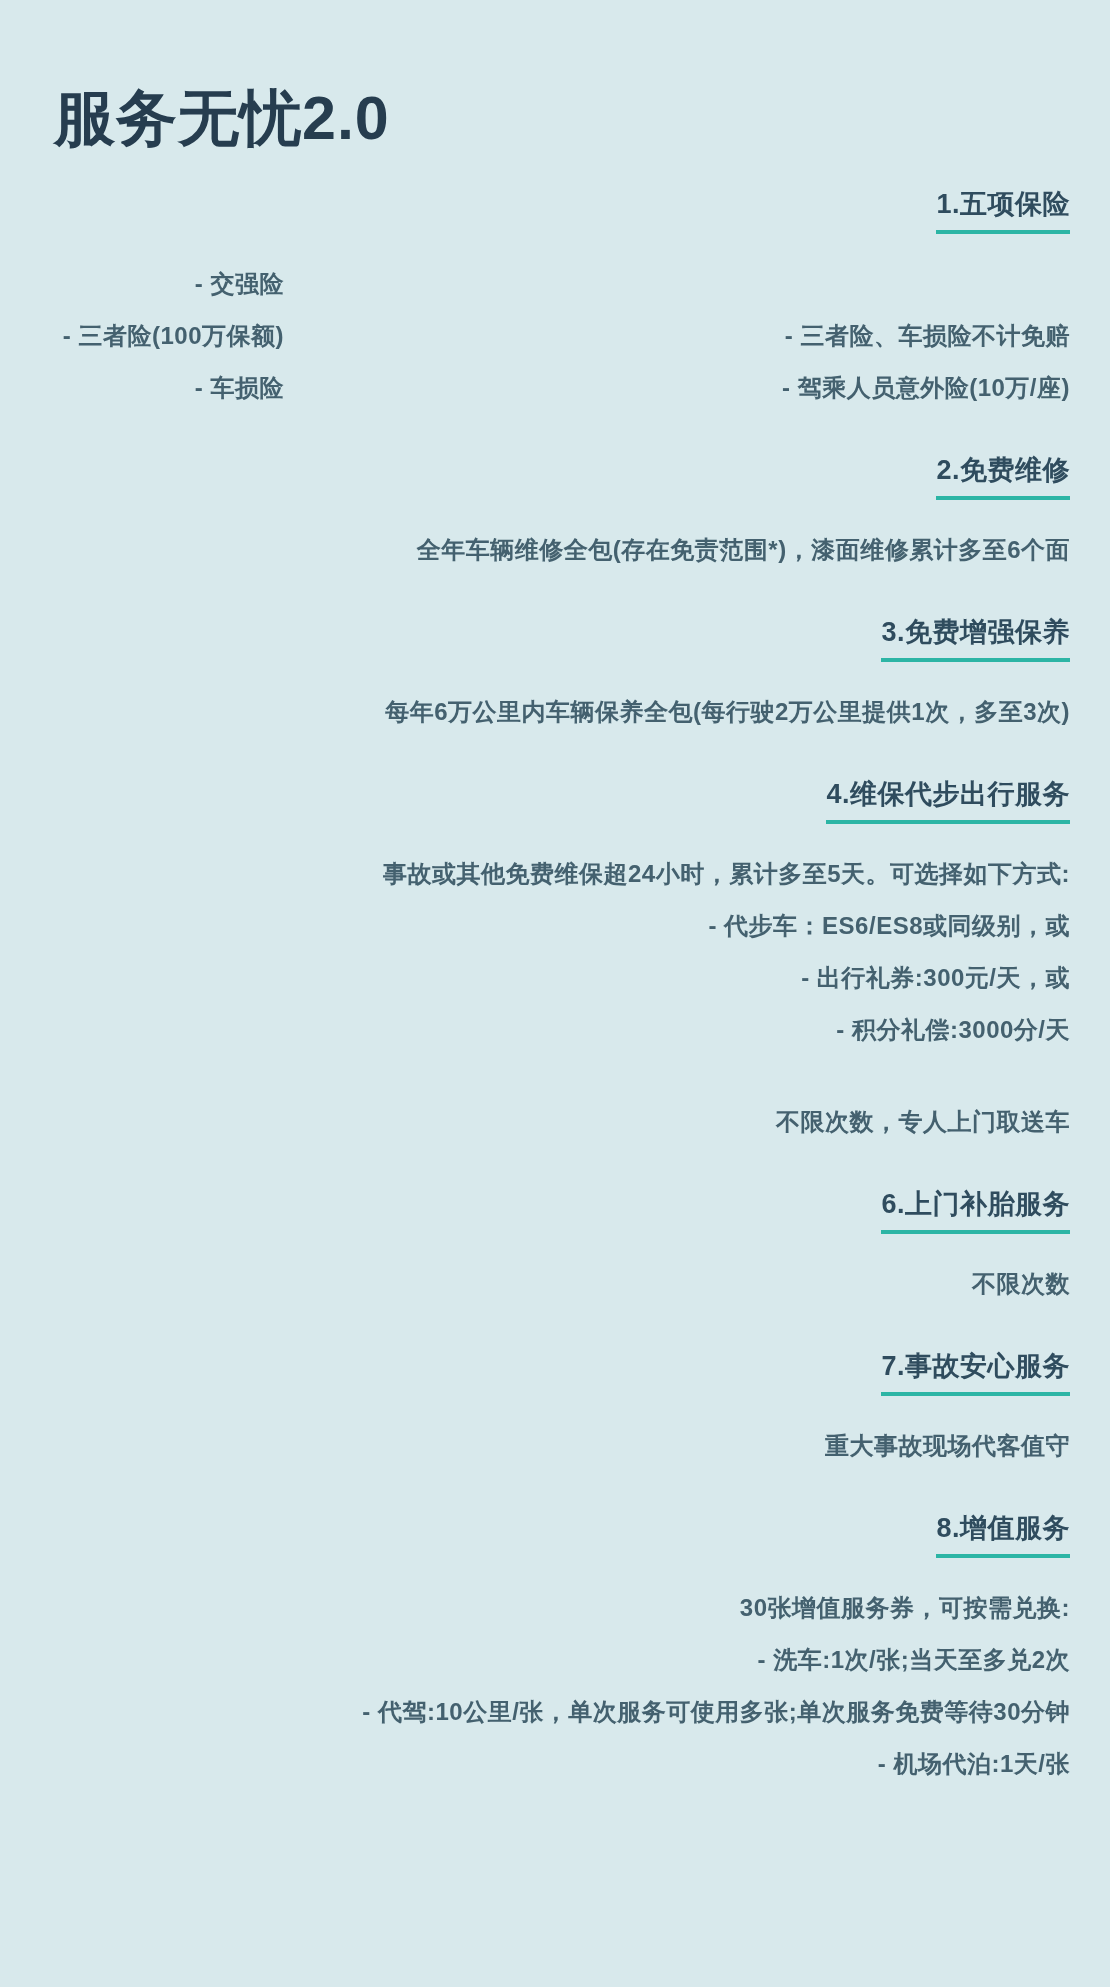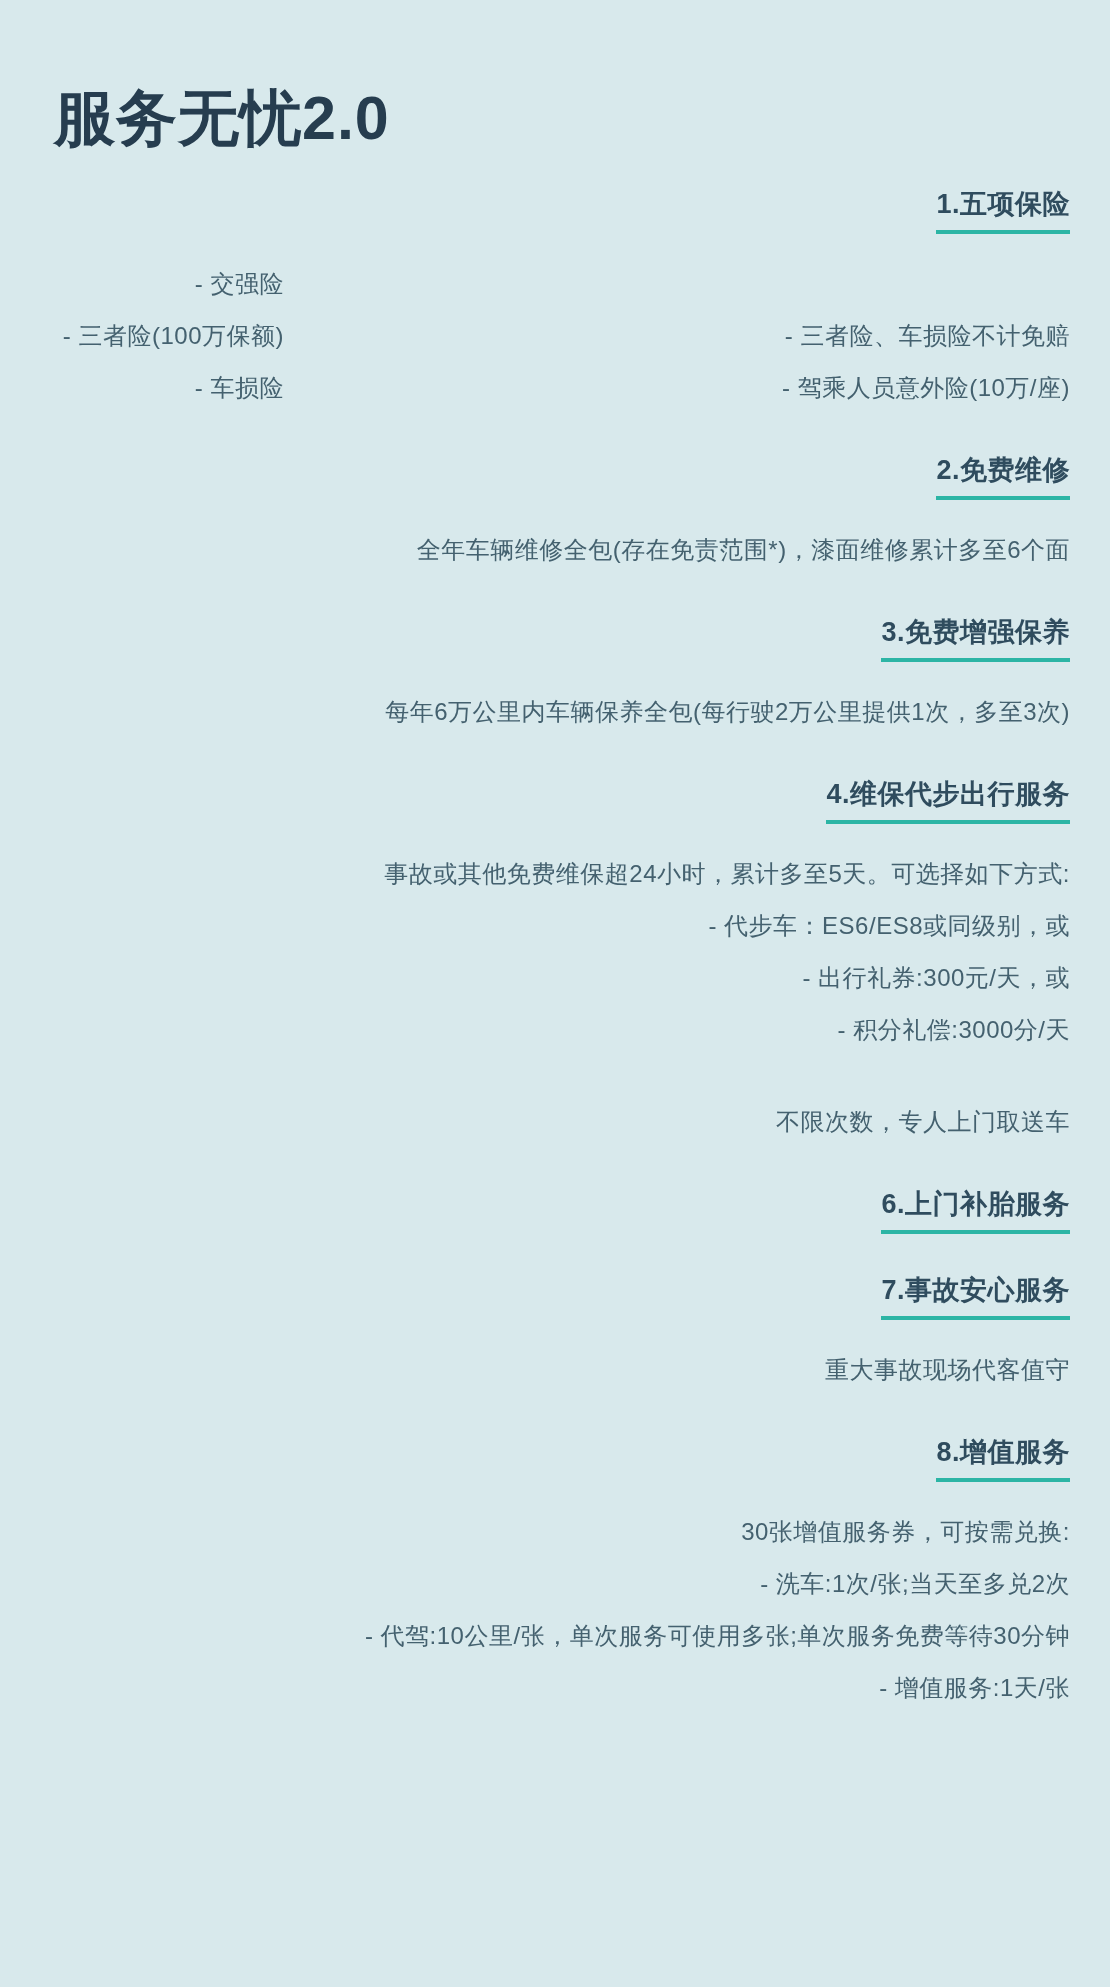--- a/index.html
+++ b/index.html
@@ -25,21 +25,21 @@
   }
   .section{margin-top:40px;text-align:right;}
   .heading-wrap{margin:0;}
   .heading{
     display:inline-block;
     font-size:27px;line-height:32px;font-weight:bold;
     color:var(--heading_color);letter-spacing:0.5px;
     padding-bottom:10px;
     border-bottom:4px solid var(--underline_color);
   }
-  .section-body{margin-top:24px;}
+  .section-body{margin-top:24px;font-weight:bold;}
   .line{
     font-size:24px;line-height:52px;
     letter-spacing:0.5px;
     white-space:nowrap;
   }
   .cols{display:grid;grid-template-columns:230px 1fr;}
 </style>
 </head>
 <body>
 
@@ -94,36 +94,39 @@
   <div class="section">
     <div class="section-body">
       <div class="line">不限次数，专人上门取送车</div>
     </div>
   </div>
 
   <div class="section">
     <div class="heading-wrap">
       <span class="heading">6.上门补胎服务</span>
     </div>
+    <div class="section-body">
+      <div class="line">不限次数</div>
+    </div>
   </div>
 
   <div class="section">
     <div class="heading-wrap">
       <span class="heading">7.事故安心服务</span>
     </div>
     <div class="section-body">
       <div class="line">重大事故现场代客值守</div>
     </div>
   </div>
 
   <div class="section">
     <div class="heading-wrap">
       <span class="heading">8.增值服务</span>
     </div>
     <div class="section-body">
       <div class="line">30张增值服务券，可按需兑换:</div>
       <div class="line">- 洗车:1次/张;当天至多兑2次</div>
       <div class="line">- 代驾:10公里/张，单次服务可使用多张;单次服务免费等待30分钟</div>
-      <div class="line">- 增值服务:1天/张</div>
+      <div class="line">- 机场代泊:1天/张</div>
     </div>
   </div>
 
 </div>
 
 </body></html>

